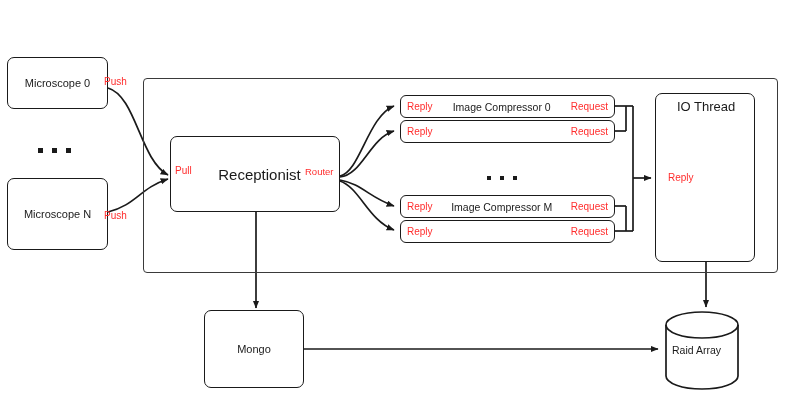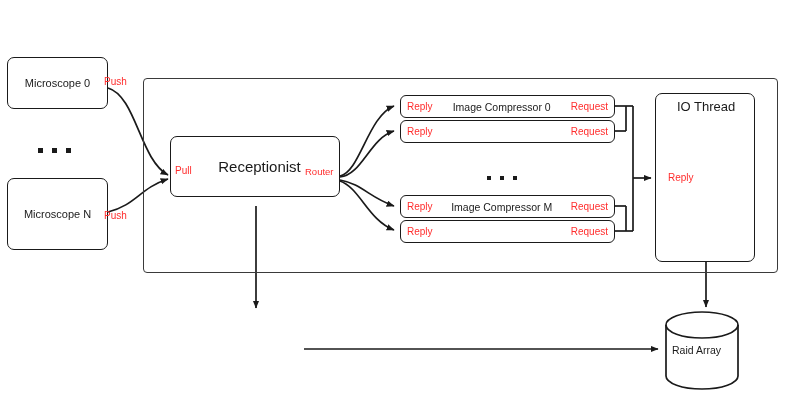--- a/index.html
+++ b/index.html
@@ -112,21 +112,21 @@
       <i></i>
       <i></i>
       <i></i>
     </div>
 
   <div class="node" style="left:7px;top:178px;width:101px;height:72px;">
     <span class="lbl">Microscope N</span>
   </div>
   <span class="port-abs" style="left:104px;top:210px;">Push</span>
 
-  <div class="node big" style="left:170px;top:136px;width:170px;height:61px;padding-left:9px;">
+  <div class="node big" style="left:170px;top:136px;width:170px;height:76px;padding-left:9px;">
     <span class="lbl">Receptionist</span>
   </div>
   <span class="port-abs" style="left:175px;top:165px;">Pull</span>
   <span class="port-abs port-sm" style="left:305px;top:166px;">Router</span>
 
   <div class="worker" style="left:400px;top:95px;width:215px;height:23px;">
     <span class="port">Reply</span>
     <span class="wname">Image Compressor 0</span>
     <span class="port">Request</span>
   </div>
@@ -150,16 +150,19 @@
 
   <div class="worker" style="left:400px;top:220px;width:215px;height:23px;">
     <span class="port">Reply</span>
     <span class="port">Request</span>
   </div>
 
   <div class="node" style="left:655px;top:93px;width:100px;height:169px;"></div>
   <span class="io-title" style="left:677px;top:99px;">IO Thread</span>
   <span class="port-abs" style="left:668px;top:172px;">Reply</span>
 
+  <div class="node" style="left:204px;top:310px;width:100px;height:78px;">
+    <span class="lbl">Mongo</span>
+  </div>
 
   <span class="cyl-label" style="left:672px;top:344px;">Raid Array</span>
 
 </div>
 
 </body></html>

